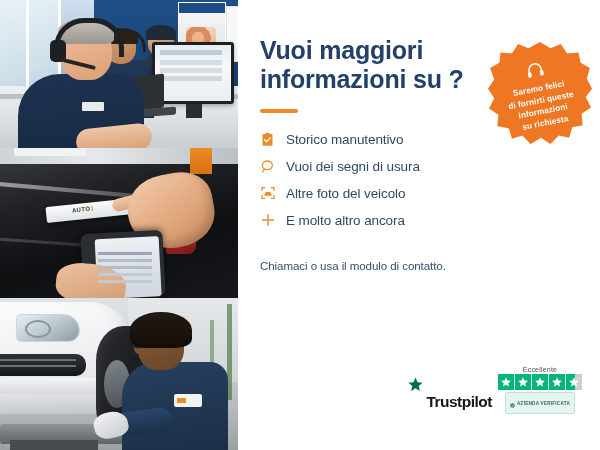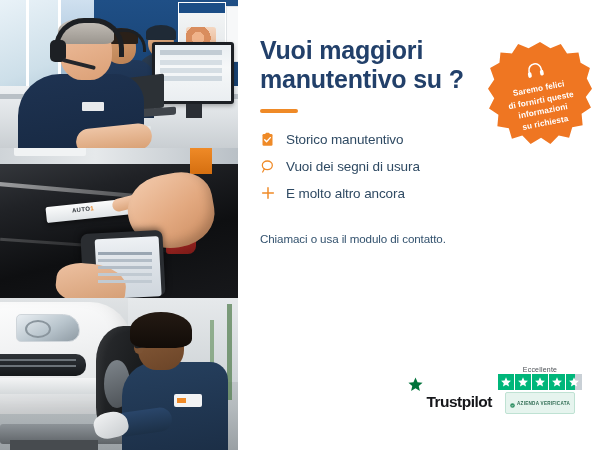--- a/index.html
+++ b/index.html
@@ -619,21 +619,21 @@
         <div class="p3-hair"></div>
       </div>
     </div>
 
   </div>
 
   <div class="content">
 
     <h1 class="headline">
       <span>Vuoi maggiori</span><br>
-      <span>manutentivo su ?</span>
+      <span>informazioni su ?</span>
     </h1>
 
     <div class="divider"></div>
 
     <ul class="feature-list">
 
       <li class="feature-item">
         <span class="feature-icon">
           <svg width="15" height="15" viewBox="0 0 24 24">
             <rect x="4" y="3" width="16" height="19" rx="2" fill="#ef8a27"></rect>
@@ -648,20 +648,30 @@
       <li class="feature-item">
         <span class="feature-icon">
           <svg width="16" height="16" viewBox="0 0 24 24" stroke="#ef8a27" stroke-width="1.9" fill="none">
             <ellipse cx="11" cy="11" rx="7.5" ry="6.5"></ellipse>
             <path d="M6.5 16.5L4 21" stroke-linecap="round"></path>
           </svg>
         </span>
         <span class="feature-label">Vuoi dei segni di usura</span>
       </li>
 
+      <li class="feature-item">
+        <span class="feature-icon">
+          <svg width="16" height="16" viewBox="0 0 24 24" stroke="#ef8a27" stroke-width="1.9" fill="none" stroke-linecap="round">
+            <path d="M3 8V4h4M17 4h4v4M21 16v4h-4M7 20H3v-4"></path>
+            <path d="M7 14h10l-1.5-3.5h-7L7 14z" fill="#ef8a27" stroke="none"></path>
+            <rect x="6.6" y="13.6" width="10.8" height="2.4" rx="1" fill="#ef8a27" stroke="none"></rect>
+          </svg>
+        </span>
+        <span class="feature-label">Altre foto del veicolo</span>
+      </li>
 
       <li class="feature-item">
         <span class="feature-icon">
           <svg width="16" height="16" viewBox="0 0 24 24" stroke="#ef8a27" stroke-width="2.2" stroke-linecap="round">
             <path d="M12 4v16M4 12h16"></path>
           </svg>
         </span>
         <span class="feature-label">E molto altro ancora</span>
       </li>
 

